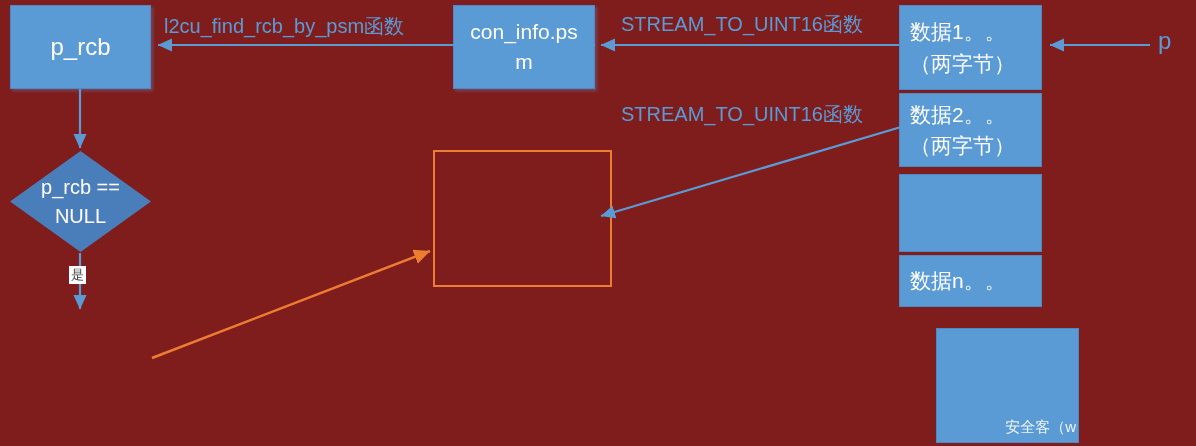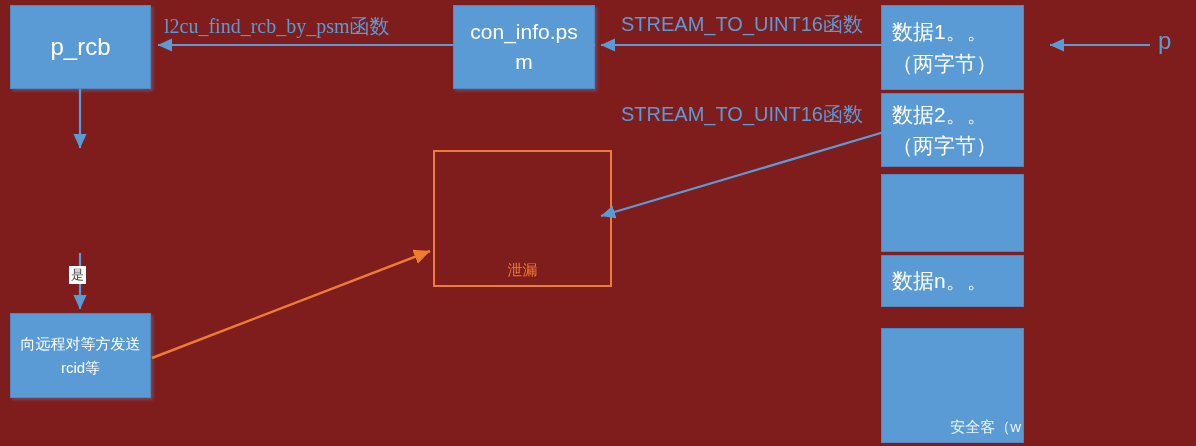--- a/index.html
+++ b/index.html
@@ -60,56 +60,56 @@
     position: absolute;
     left: 433px; top: 261px; width: 179px;
     text-align: center;
     color: #ED7D31;
     font-size: 15px;
     z-index: 3;
   }
 
   .mem-cell {
     position: absolute;
-    left: 881px; width: 143px;
+    left: 899px; width: 143px;
     background: #5B9BD5;
     color: #ffffff;
     display: flex; align-items: center;
     justify-content: flex-start;
     padding-left: 10px;
     box-sizing: border-box;
     border: 1px solid #4e88c5;
     white-space: pre-line;
     font-size: 21px;
     line-height: 1.5;
     z-index: 2;
   }
   .cell-0 { top: 5px;   height: 85px; }
   .cell-1 { top: 93px;  height: 74px; }
   .cell-2 { top: 174px; height: 78px; }
   .cell-3 { top: 255px; height: 52px; }
-  .cell-4 { top: 328px; height: 115px; overflow: hidden; }
+  .cell-4 { top: 328px; height: 115px; overflow: hidden; margin-left: 37px; }
 
   .watermark {
     position: absolute;
     right: 2px; bottom: 4px;
     color: rgba(255,255,255,0.88);
     font-size: 15px;
     white-space: nowrap;
     padding-left: 0;
   }
 
   .edge-label {
     position: absolute;
     color: #5B9BD5;
     font-size: 20px;
     white-space: nowrap;
     z-index: 6;
   }
-  .lbl-l2cu       { left: 164px;  top: 13px; font-family: Liberation Serif, serif; }
+  .lbl-l2cu       { left: 164px;  top: 13px; }
   .lbl-stream-top { left: 621px;  top: 11px; }
   .lbl-stream-mid { left: 621px;  top: 101px; }
   .lbl-p          { left: 1158px; top: 27px; font-size: 24px; }
   .lbl-yes {
     left: 69px; top: 266px;
     color: #3f3f3f;
     font-size: 13px;
     background: #ffffff;
     padding: 0 2px;
   }
@@ -124,26 +124,25 @@
 </style>
 </head>
 <body>
 
 <div class="stage">
 
   <div class="node box-p-rcb">p_rcb</div>
 
   <div class="node box-con-info">con_info.psm</div>
 
+  <div class="diamond">p_rcb ==
+NULL</div>
 
-  <div class="node box-send">向远程对等方发送
-rcid等</div>
 
   <div class="leak-frame"></div>
-  <div class="leak-caption">泄漏</div>
 
   <div class="mem-cell cell-0">数据1。。
 （两字节）</div>
   <div class="mem-cell cell-1">数据2。。
 （两字节）</div>
   <div class="mem-cell cell-2"></div>
   <div class="mem-cell cell-3">数据n。。</div>
   <div class="mem-cell cell-4">
     <span class="watermark">安全客（w</span>
   </div>

